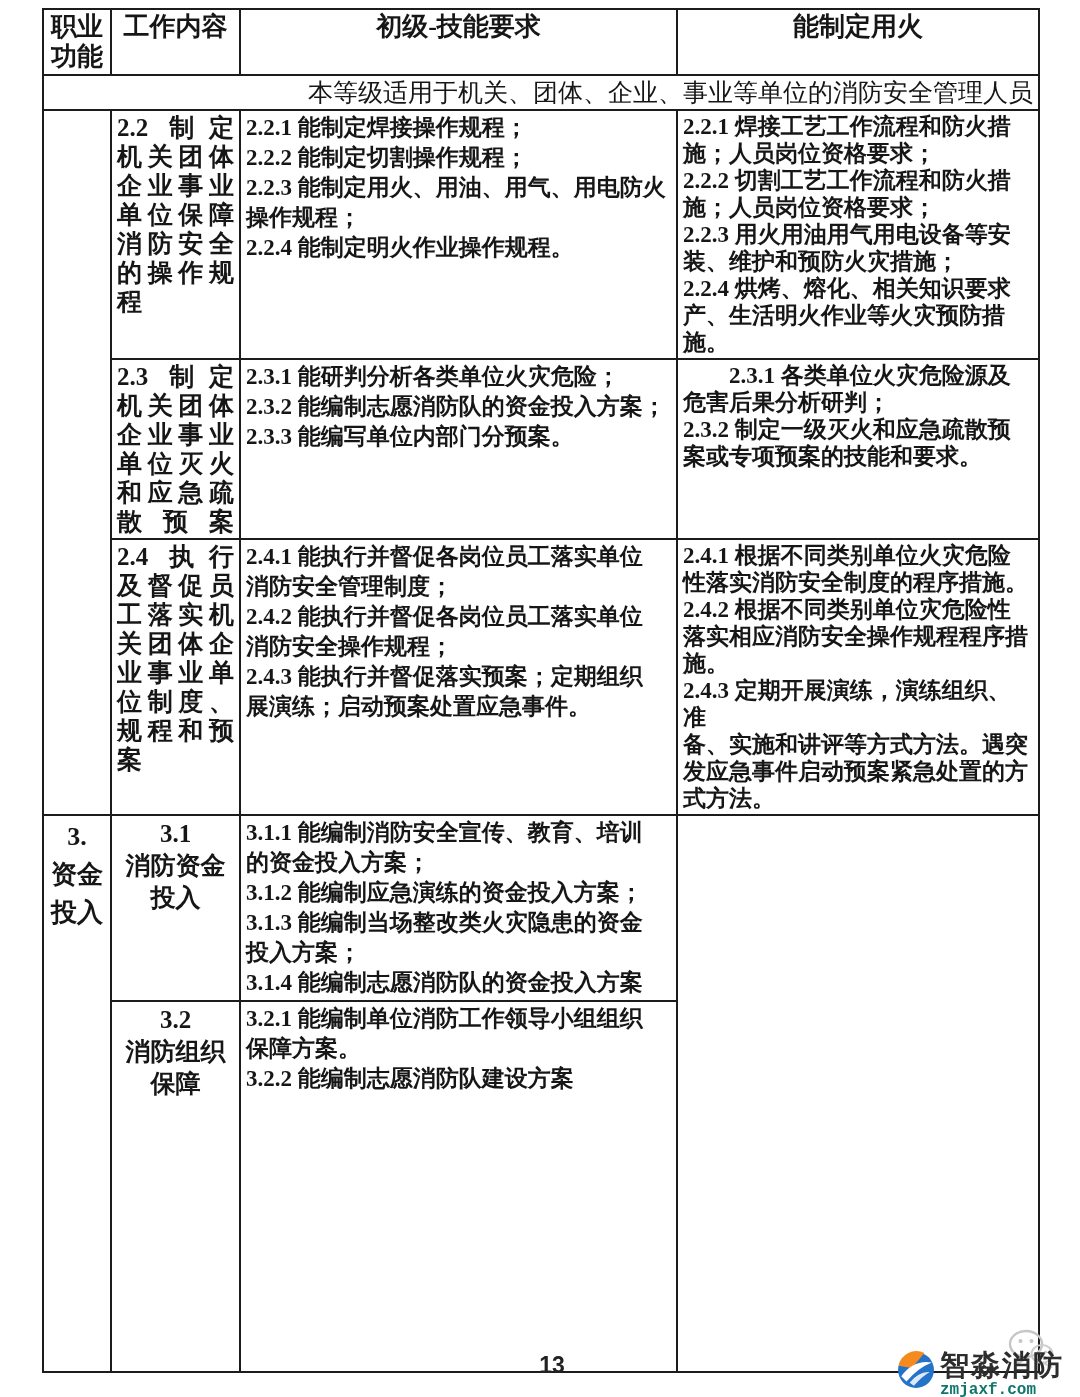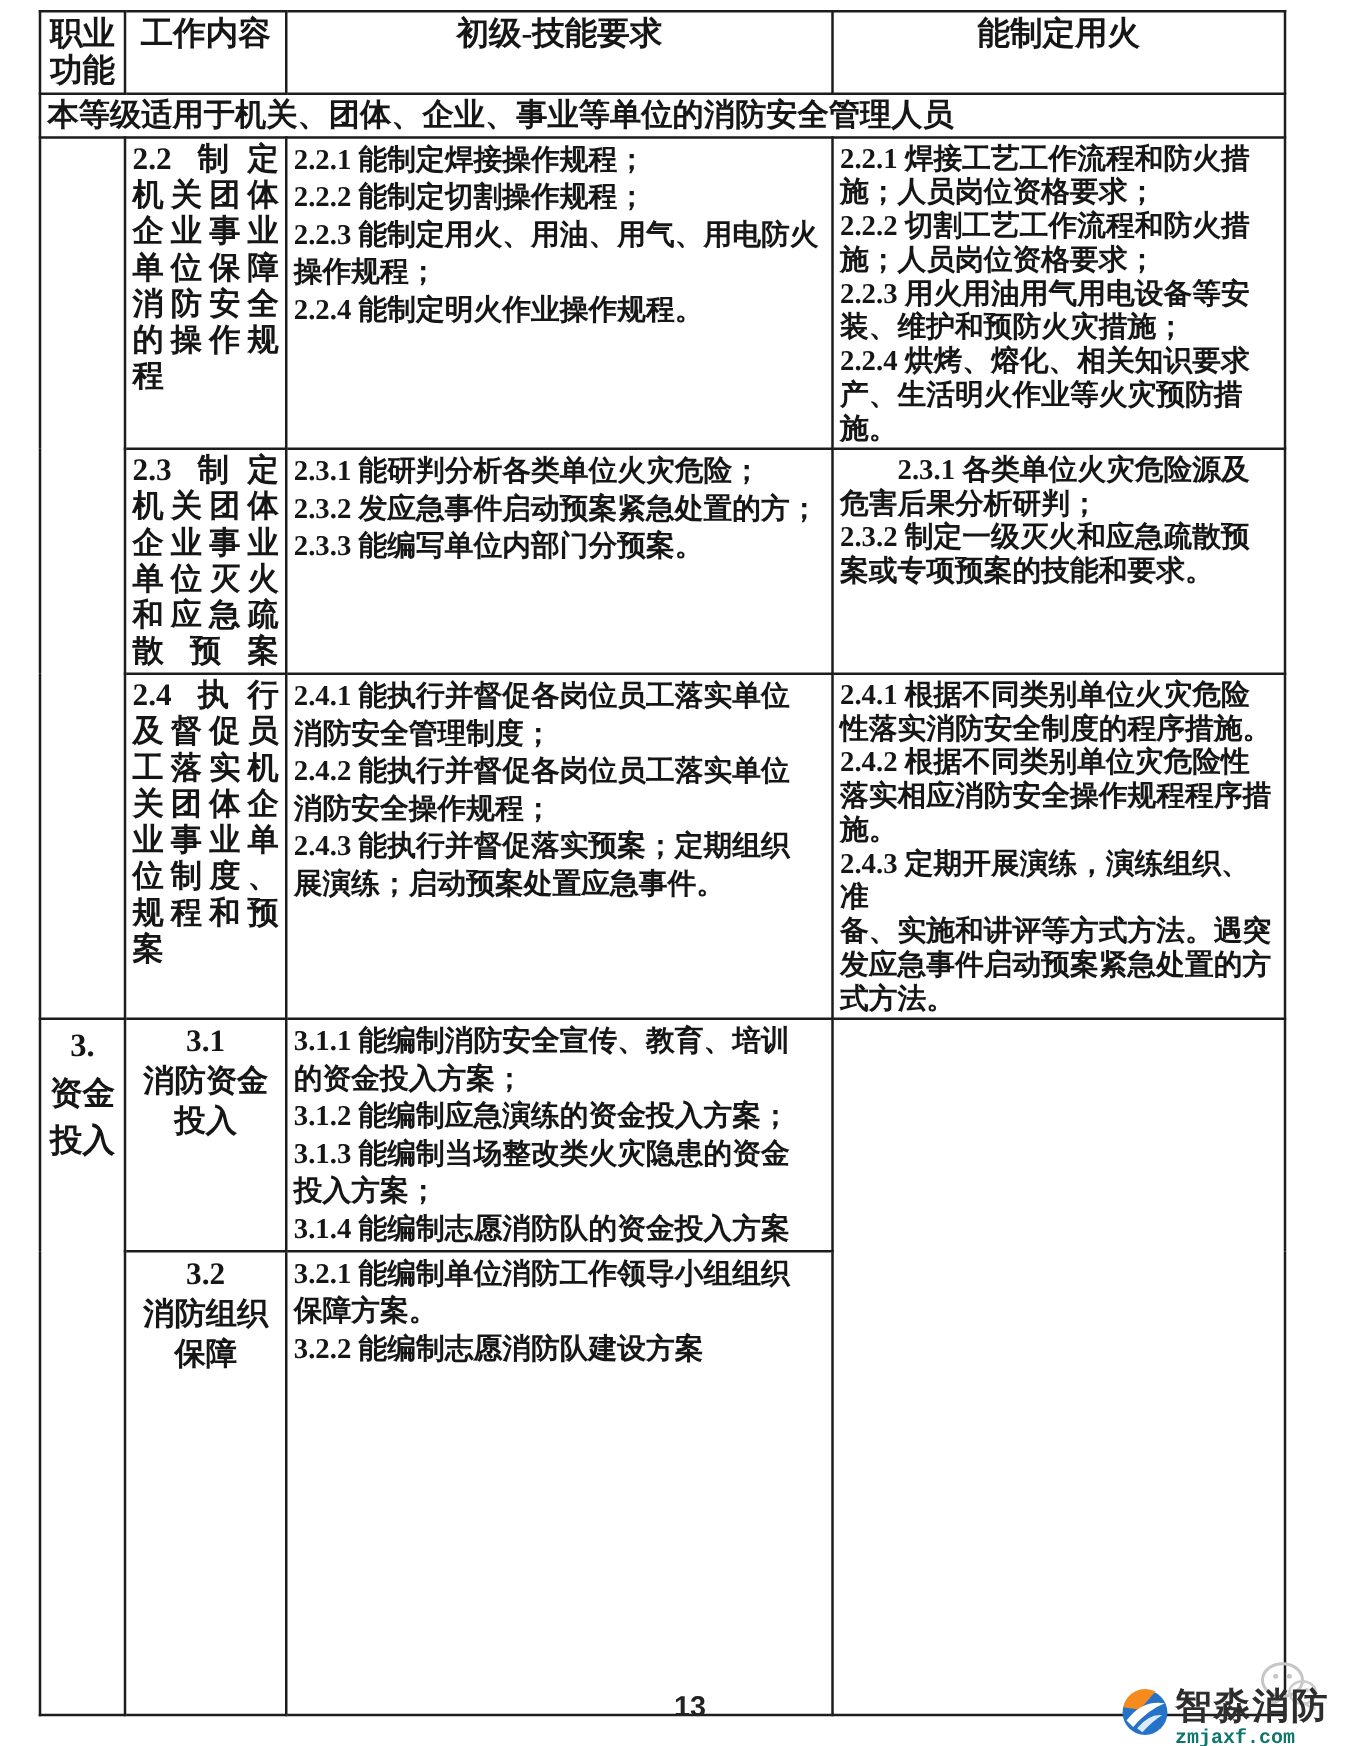--- a/index.html
+++ b/index.html
@@ -13,21 +13,21 @@
     color: #161616;
   }
   .page {
     position: relative;
     width: 1080px;
     height: 1397px;
     background: #ffffff;
   }
   table.doc-table {
     position: absolute;
-    left: 31px;
+    left: 42px;
     top: 8px;
     width: 996px;
     border-collapse: collapse;
     table-layout: fixed;
   }
   table.doc-table td, table.doc-table th {
     border: 2px solid #1c1c1c;
     padding: 2px 5px;
     vertical-align: top;
     box-sizing: border-box;
@@ -45,22 +45,22 @@
   th.c-head {
     font-size: 26px;
     line-height: 30px;
     font-weight: bold;
     text-align: center;
     vertical-align: middle;
   }
   td.c-banner {
     font-size: 25px;
     line-height: 29px;
-    font-weight: bold;
-    text-align: left;
+    font-weight: normal;
+    text-align: right;
     vertical-align: middle;
   }
   td.c-work {
     font-size: 25px;
     line-height: 29px;
     font-weight: bold;
     padding: 4px 7px;
     text-align: justify;
     text-align-last: justify;
     text-justify: inter-character;
@@ -189,21 +189,21 @@
 产、生活明火作业等火灾预防措施。</td>
       </tr>
       <tr class="r23">
         <td class="c-work">2.3 制定
 机关团体
 企业事业
 单位灭火
 和应急疏
 散预案</td>
         <td class="c-skill">2.3.1 能研判分析各类单位火灾危险；
-2.3.2 发应急事件启动预案紧急处置的方；
+2.3.2 能编制志愿消防队的资金投入方案；
 2.3.3 能编写单位内部门分预案。</td>
         <td class="c-know">　　2.3.1 各类单位火灾危险源及
 危害后果分析研判；
 2.3.2 制定一级灭火和应急疏散预
 案或专项预案的技能和要求。</td>
       </tr>
       <tr class="r24">
         <td class="c-work">2.4 执行
 及督促员
 工落实机

